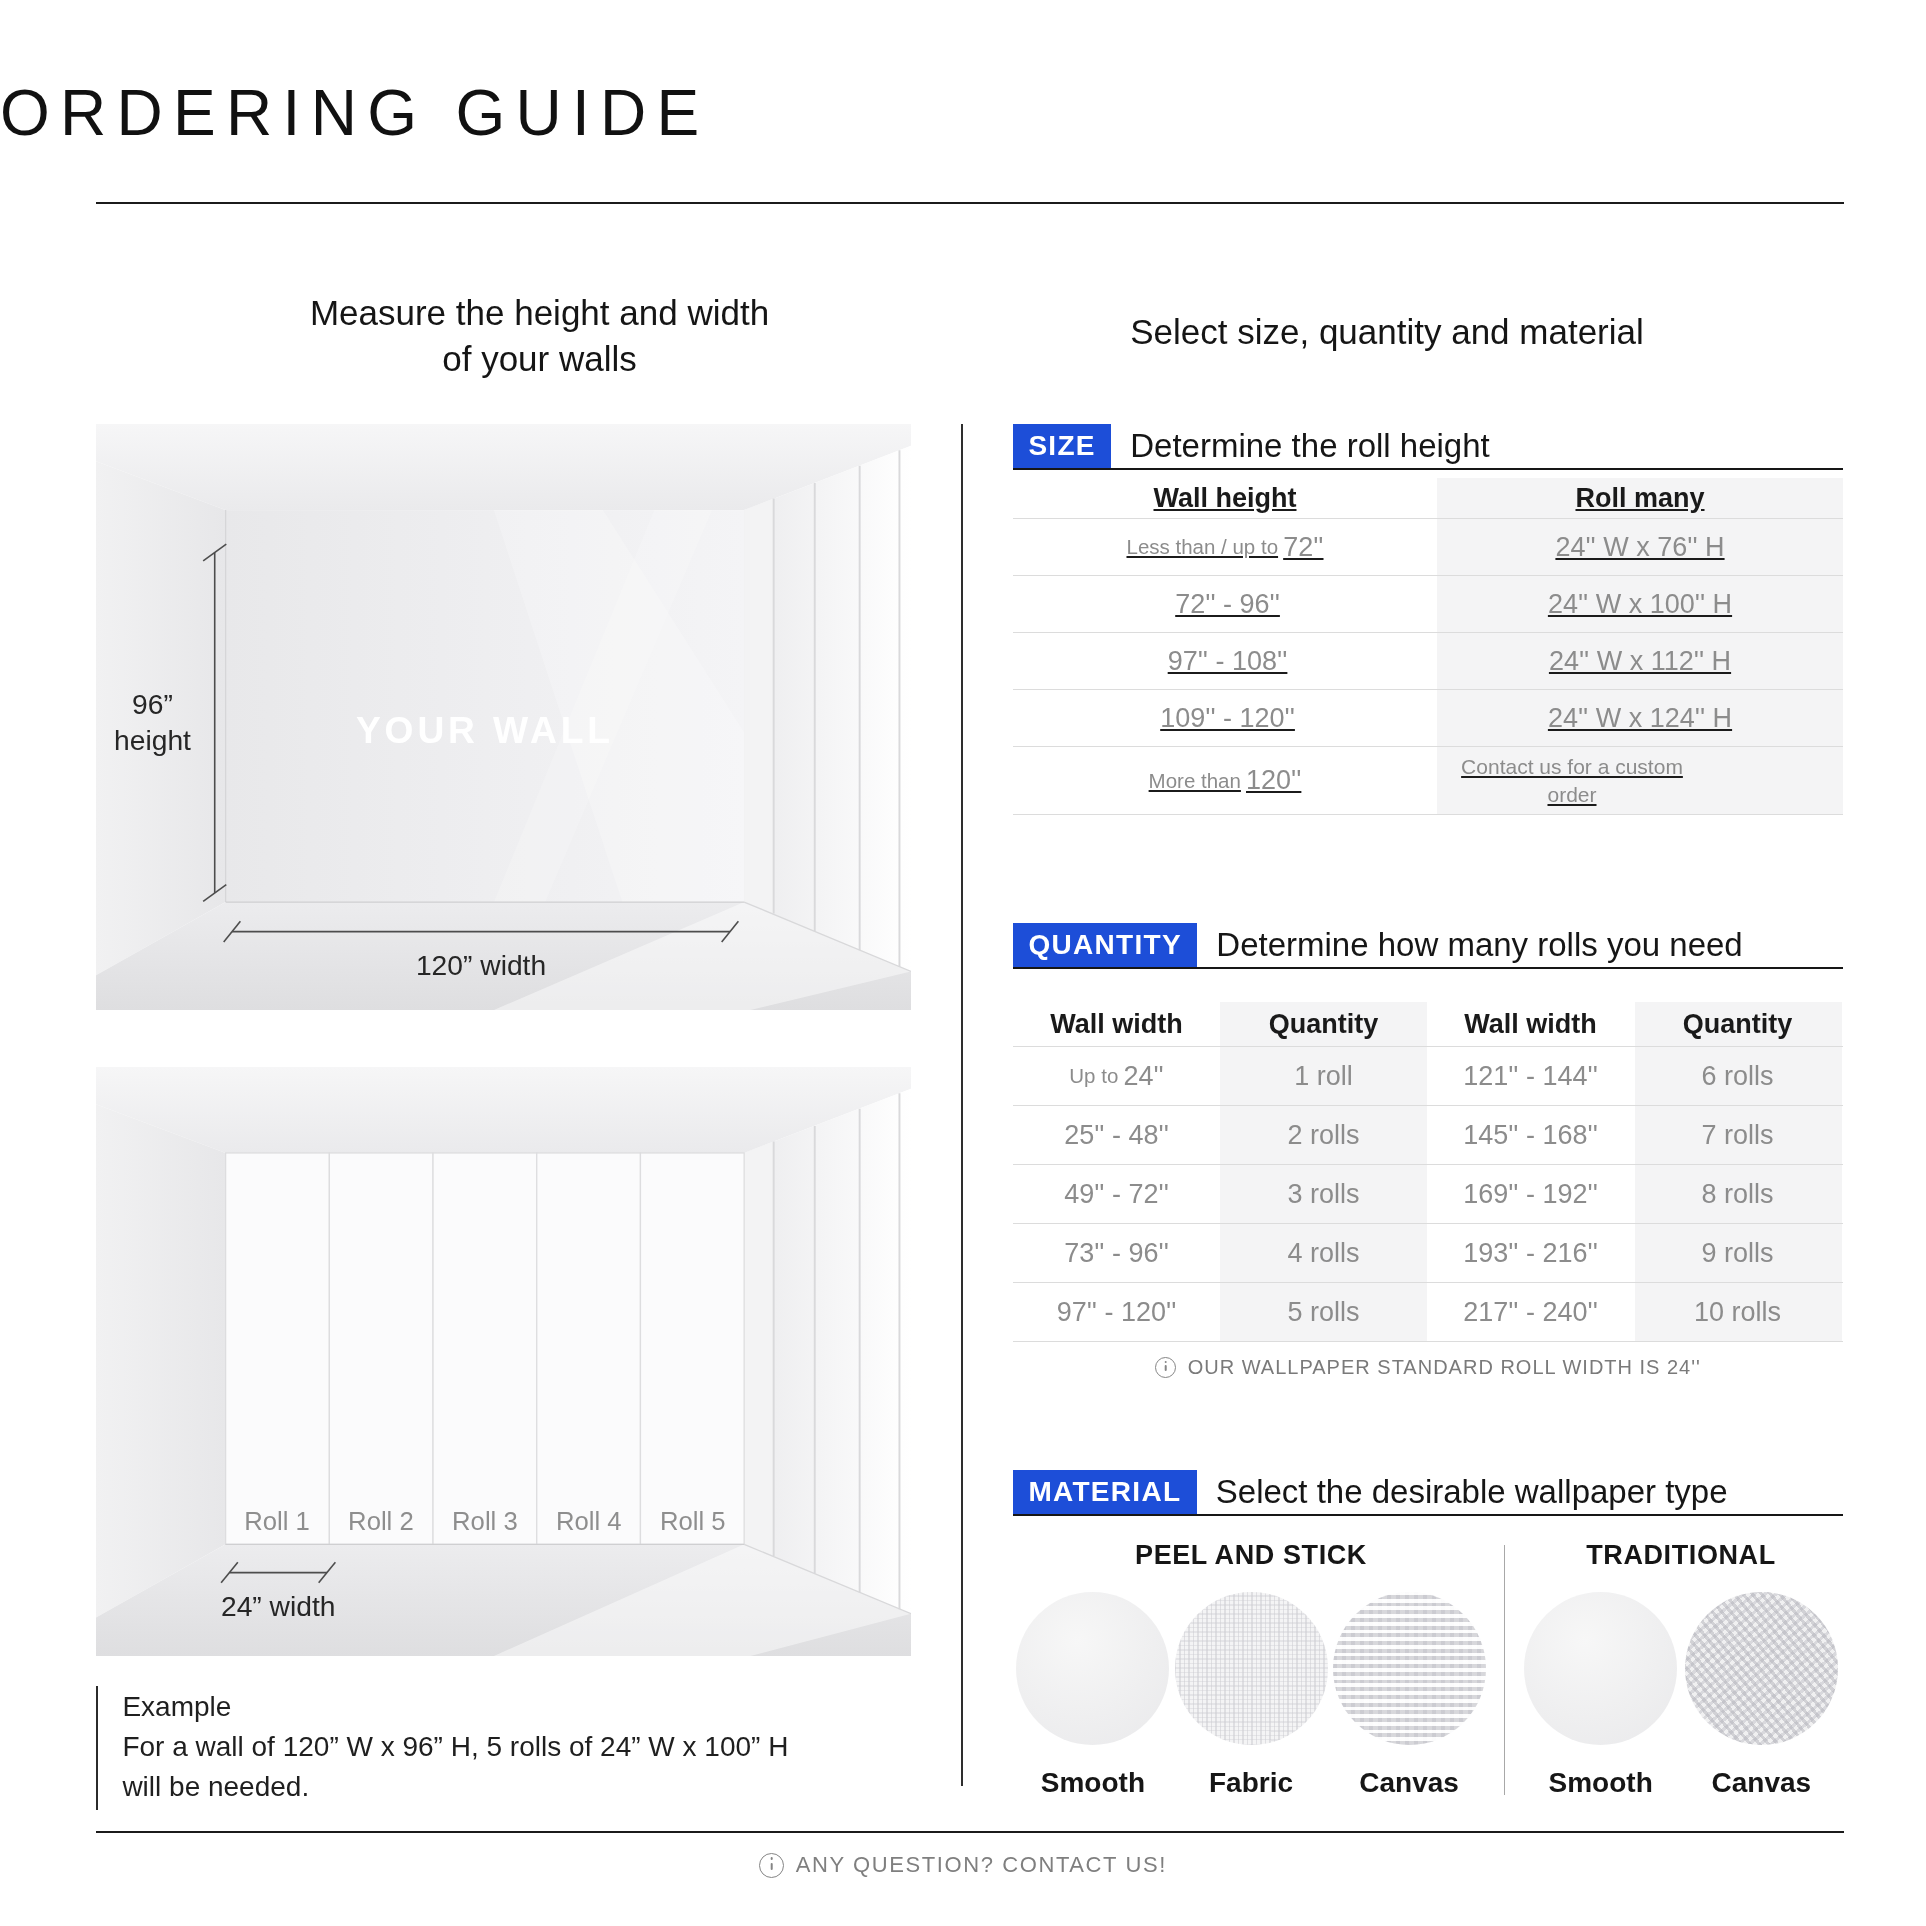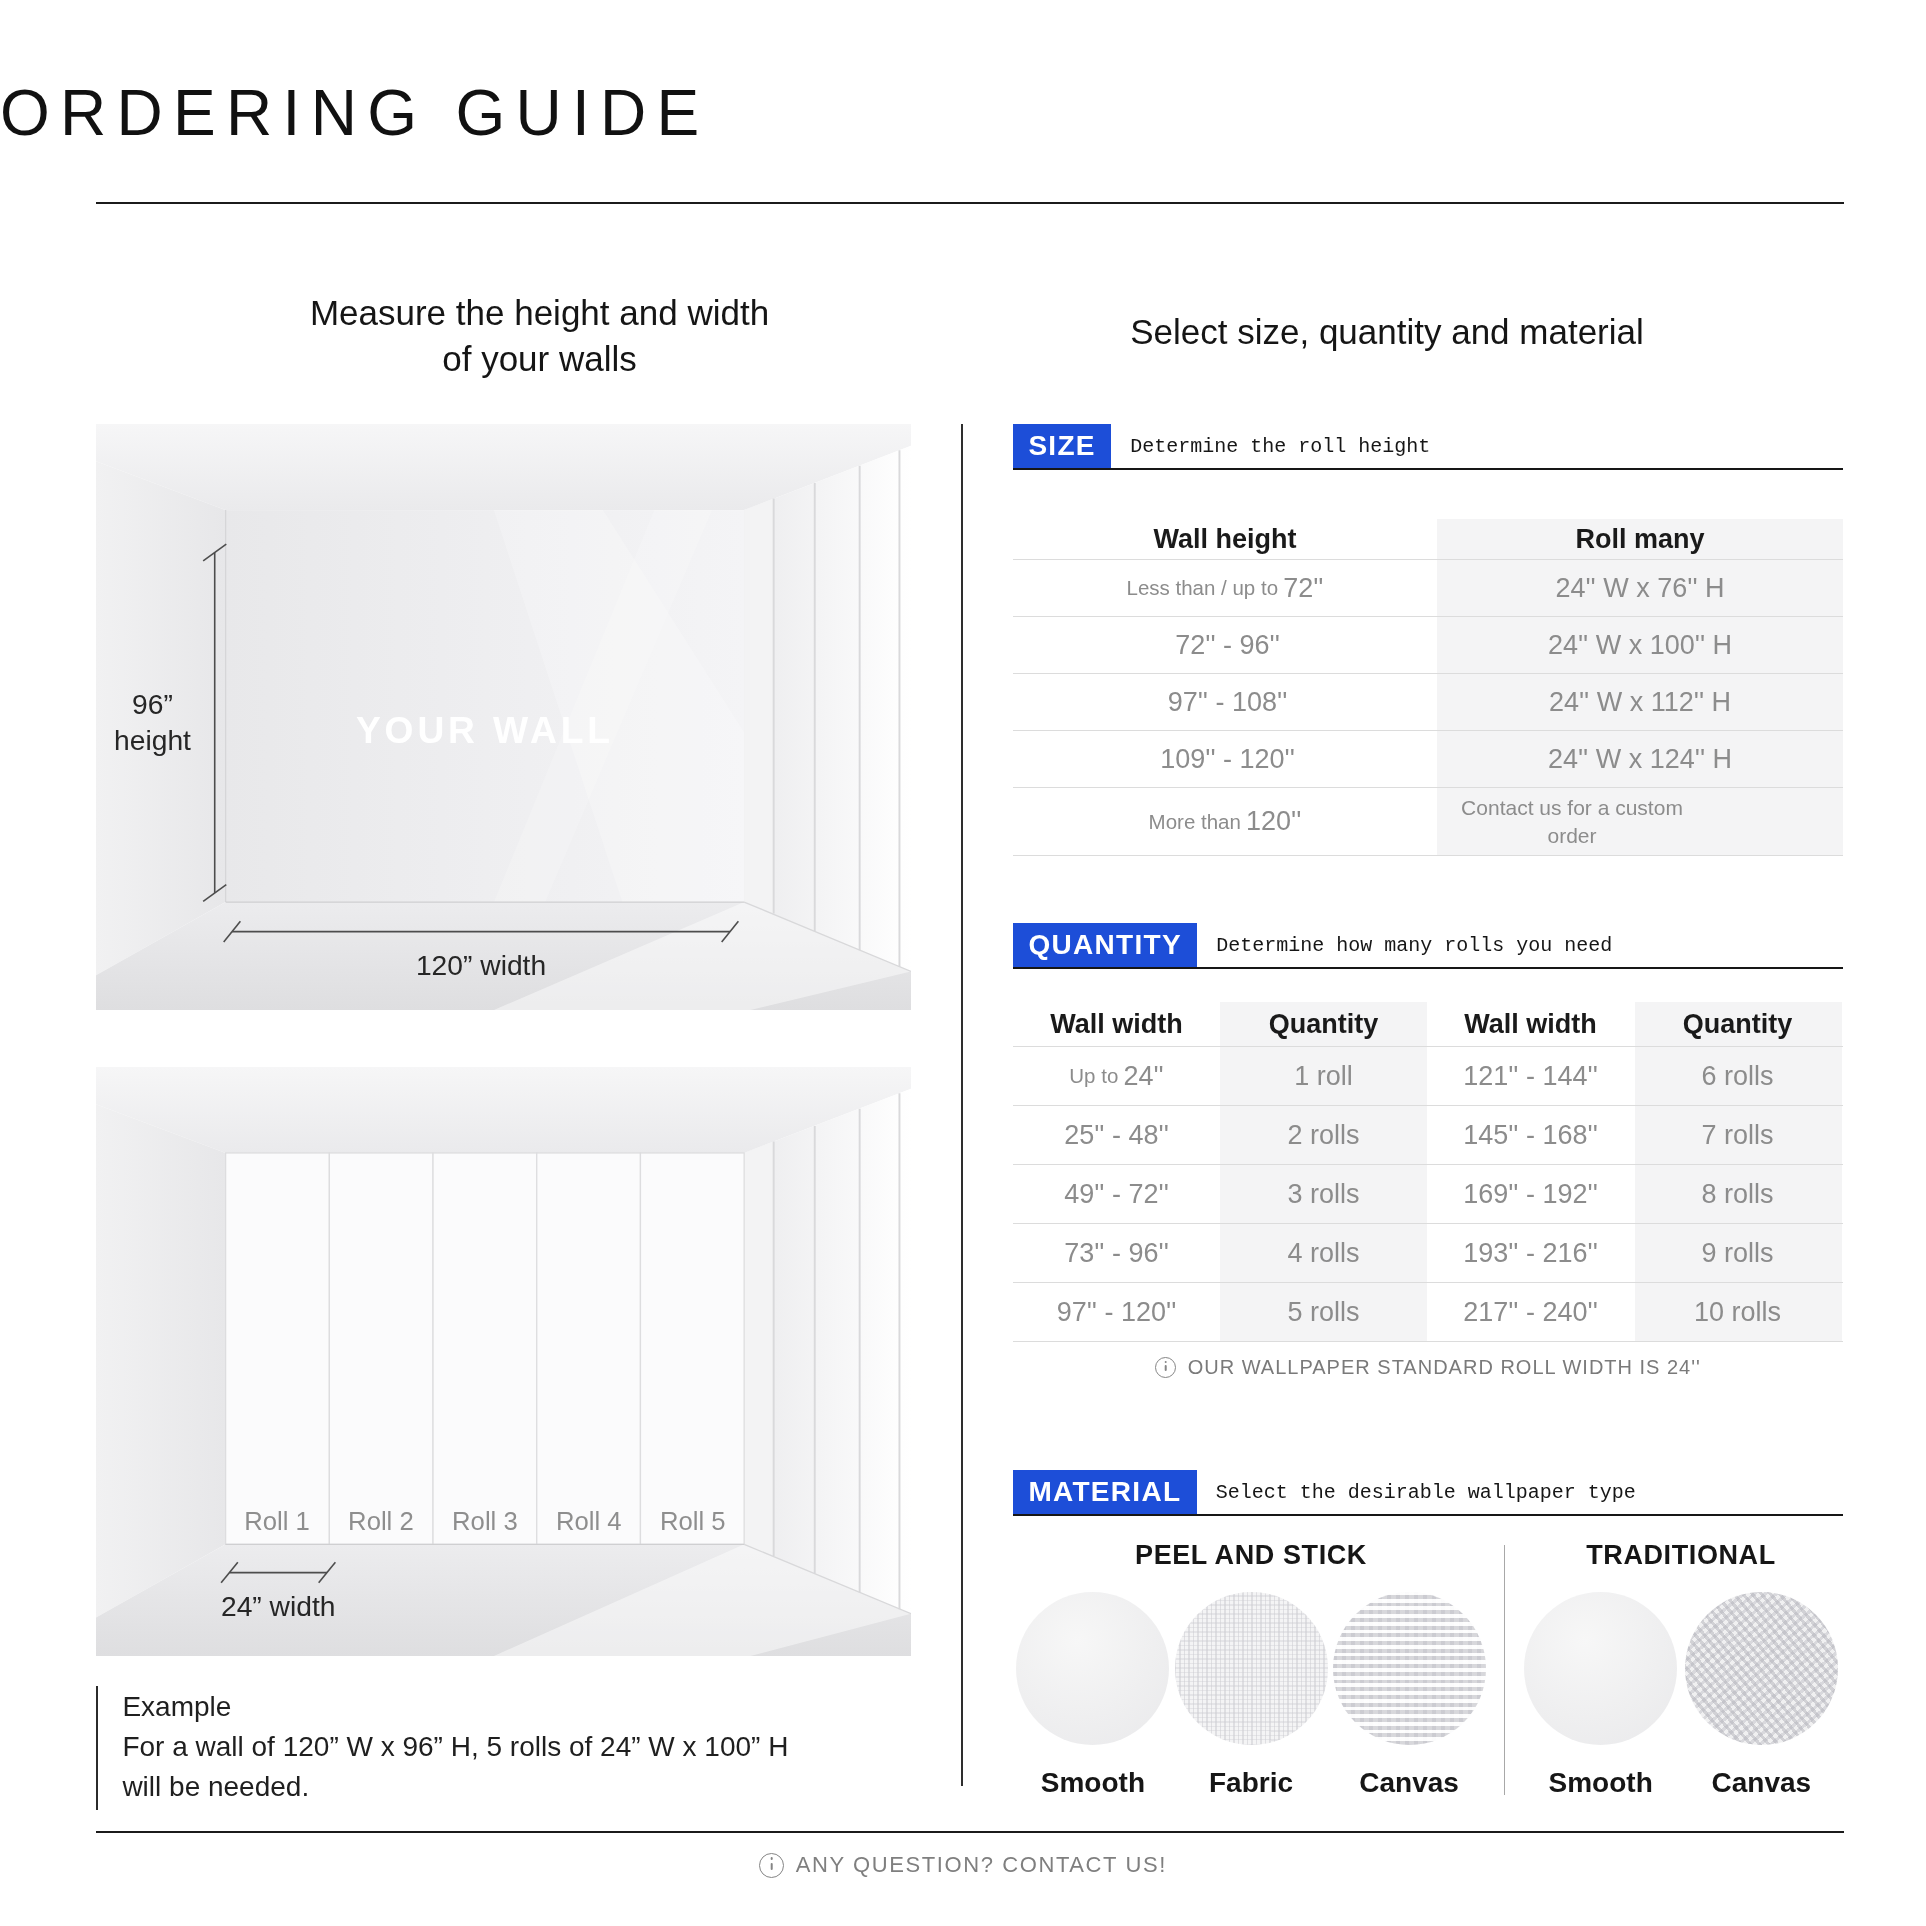--- a/index.html
+++ b/index.html
@@ -30,28 +30,28 @@
   .svg-roll{fill:#8e8e8e;font-family:"Liberation Sans",sans-serif;font-size:40px;}
 
   
   .example{left:96px;top:1686px;width:835px;border-left:2.6px solid #2b2b2b;padding:1.3px 0 3.9px 24.4px;
            font-size:28px;line-height:1.42;color:#1f1f1f;}
 
   
   .section-head{left:1013px;width:830px;display:flex;align-items:stretch;border-bottom:2.6px solid #161616;}
   .badge{background:#1d4ed8;color:#fff;font-size:28px;font-weight:700;letter-spacing:1.3px;
          display:flex;align-items:center;padding:0 15.4px;height:44px;}
-  .section-label{align-self:center;margin-left:19px;font-size:20px;color:#161616;font-family:Liberation Mono, monospace;}
+  .section-label{align-self:center;margin-left:19px;font-size:33px;color:#161616;}
   .size-head{top:424px;}
   .quantity-head{top:923px;}
   .material-head{top:1470px;}
 
   
   .tbl{left:1013px;width:830px;}
-  .size-tbl{top:519px;}
+  .size-tbl{top:478px;text-decoration:underline;}
   .qty-tbl{top:1002px;}
   .colbg{position:absolute;top:0;bottom:0;background:#f4f4f5;z-index:0;}
   .size-colbg{left:424px;width:406px;}
   .qty-colbg2{left:207px;width:207px;}
   .qty-colbg4{left:622px;width:207px;}
   .trow{position:relative;z-index:1;display:flex;align-items:center;border-bottom:1.3px solid #dcdcdc;}
   .size-tbl .trow{height:56px;}
   .size-tbl .trow.hdr{height:40px;}
   .size-tbl .trow.tall{height:67px;}
   .qty-tbl .trow{height:58px;}

